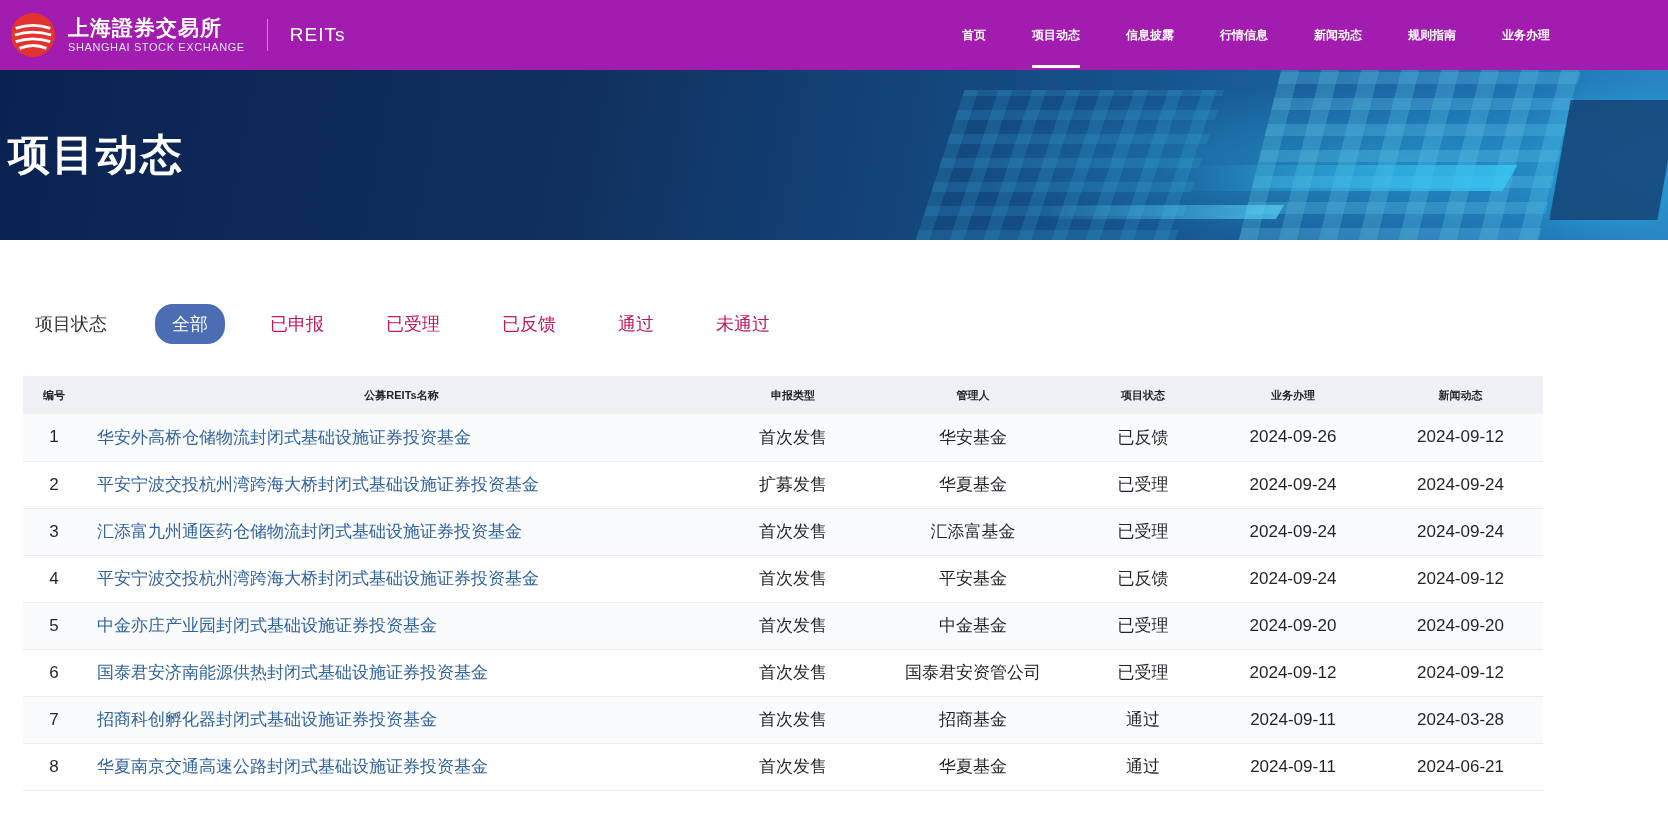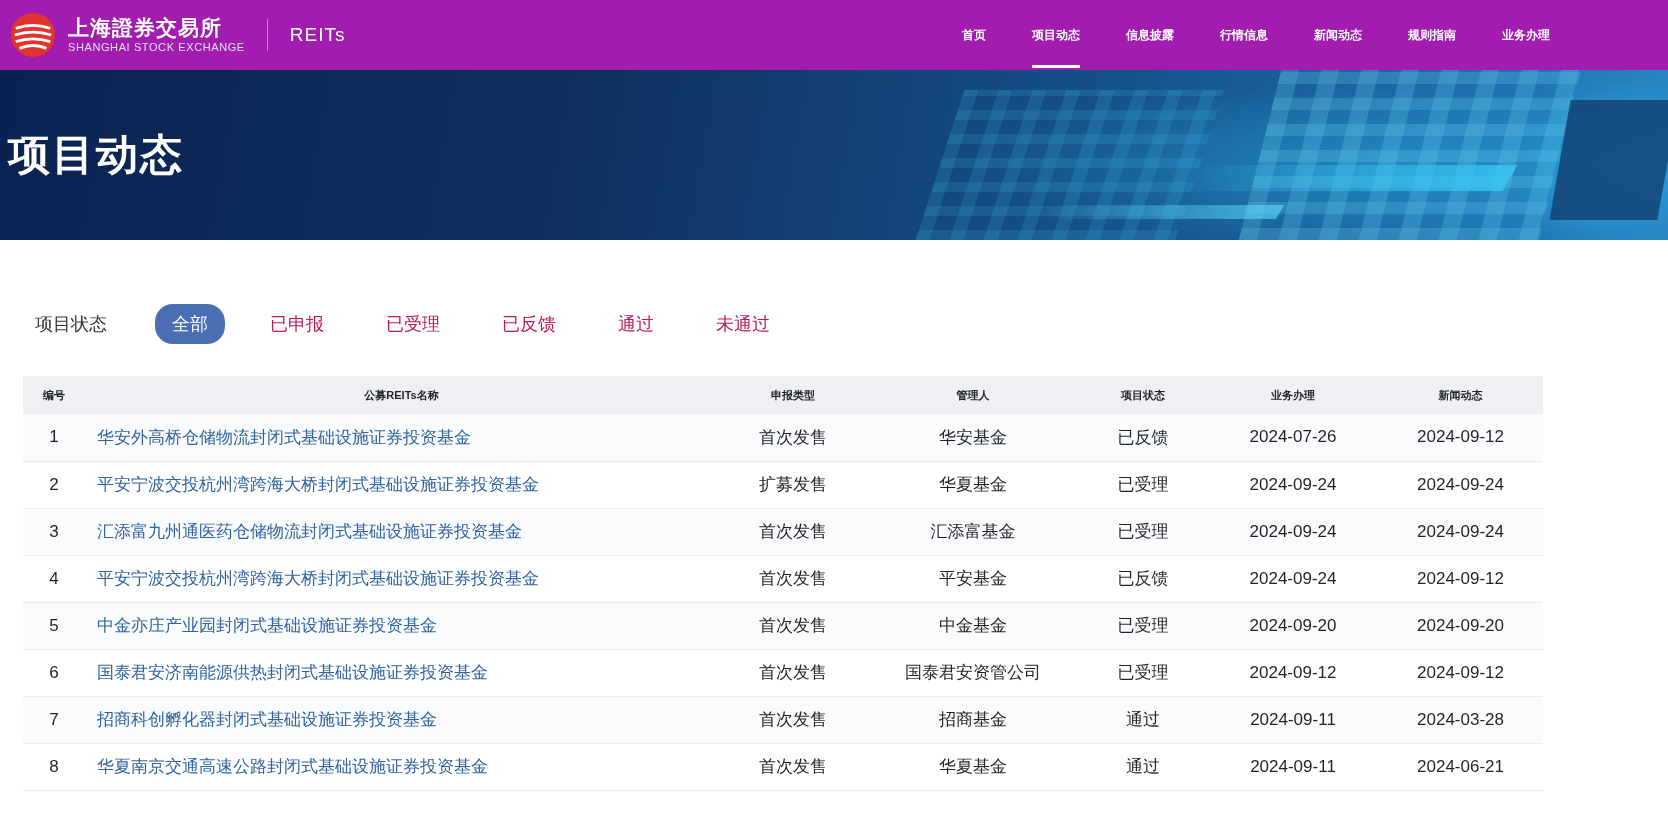--- a/index.html
+++ b/index.html
@@ -121,21 +121,21 @@
           <th>新闻动态</th>
         </tr>
     </thead>
     <tbody id="table-body">
         <tr>
           <td>1</td>
           <td class="cell-name"><a class="fund-link">华安外高桥仓储物流封闭式基础设施证券投资基金</a></td>
           <td>首次发售</td>
           <td>华安基金</td>
           <td>已反馈</td>
-          <td>2024-07-26</td>
+          <td>2024-09-26</td>
           <td>2024-09-12</td>
         </tr>
         <tr>
           <td>2</td>
           <td class="cell-name"><a class="fund-link">平安宁波交投杭州湾跨海大桥封闭式基础设施证券投资基金</a></td>
           <td>扩募发售</td>
           <td>华夏基金</td>
           <td>已受理</td>
           <td>2024-09-24</td>
           <td>2024-09-24</td>

